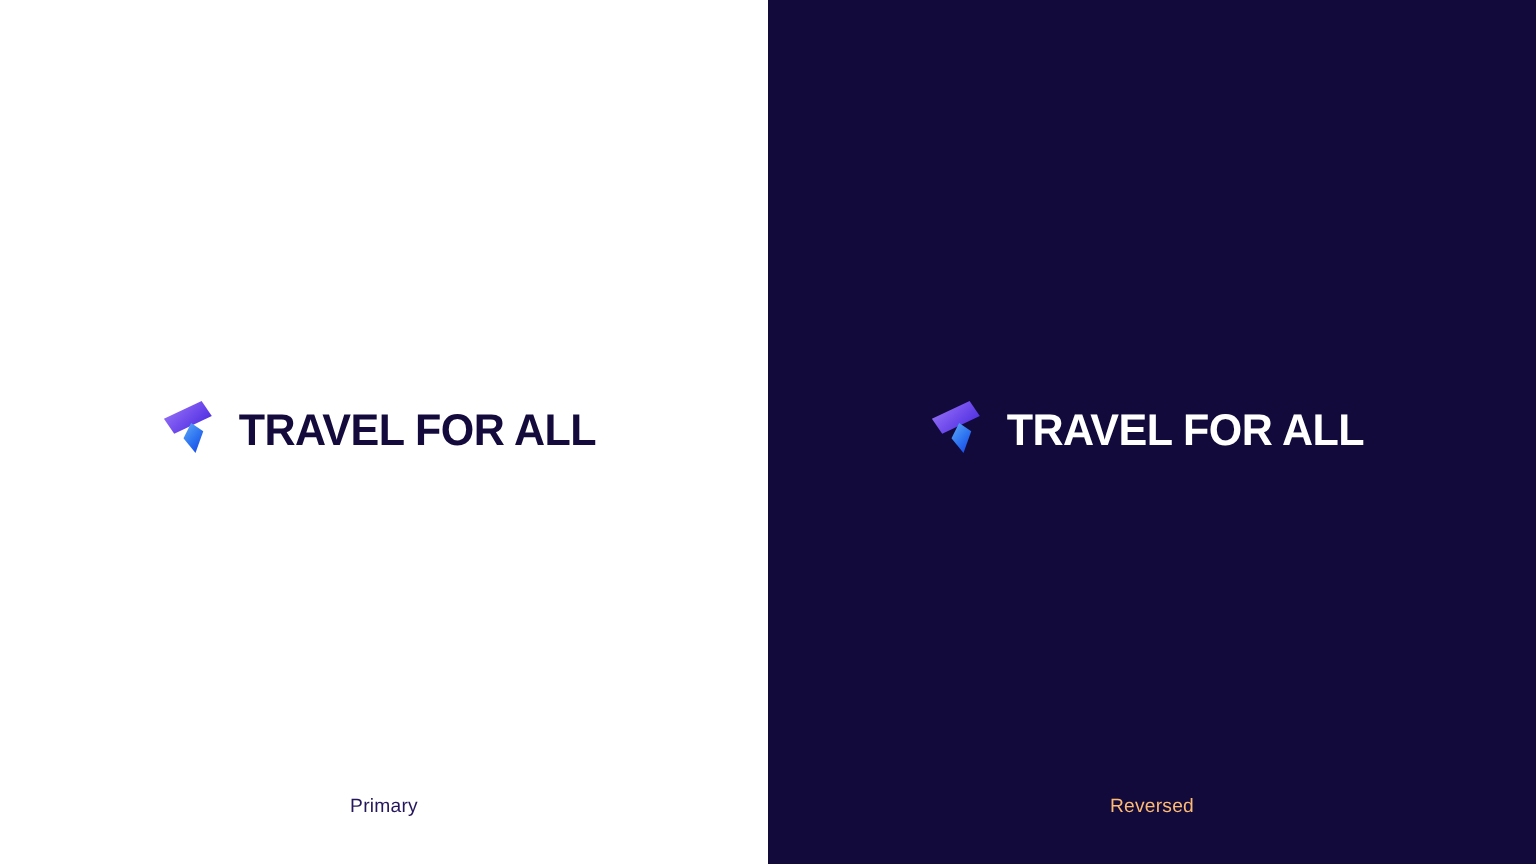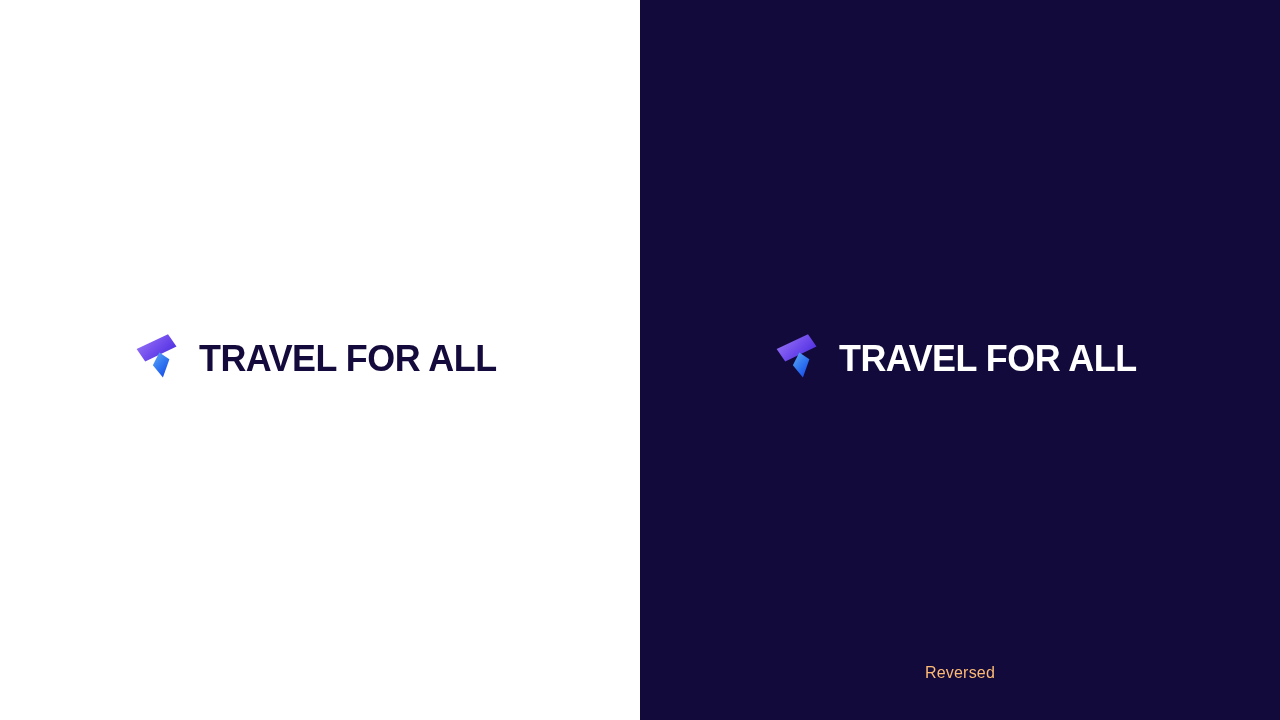--- a/index.html
+++ b/index.html
@@ -131,20 +131,21 @@
 
           <path d="M 1.6 17.0 L 33.0 2.2 L 41.5 14.6 L 10.2 29.4 Z" fill="url(#barGradA)"></path>
 
           <path d="M 24.3 20.6 L 34.4 27.3 L 27.9 45.6 L 17.9 33.2 Z" fill="url(#diaGradA)"></path>
         </svg>
       </div>
 
       <div class="wordmark wordmark-dark">TRAVEL FOR ALL</div>
     </div>
 
+    <div class="caption caption-dark">Primary</div>
   </div>
 
   <div class="panel panel-reversed">
 
     <div class="lockup">
 
       <div class="mark">
         <svg viewBox="0 0 50 52" xmlns="http://www.w3.org/2000/svg">
           <defs>
             <linearGradient id="barGradB" x1="0" y1="0.15" x2="1" y2="0.85">

